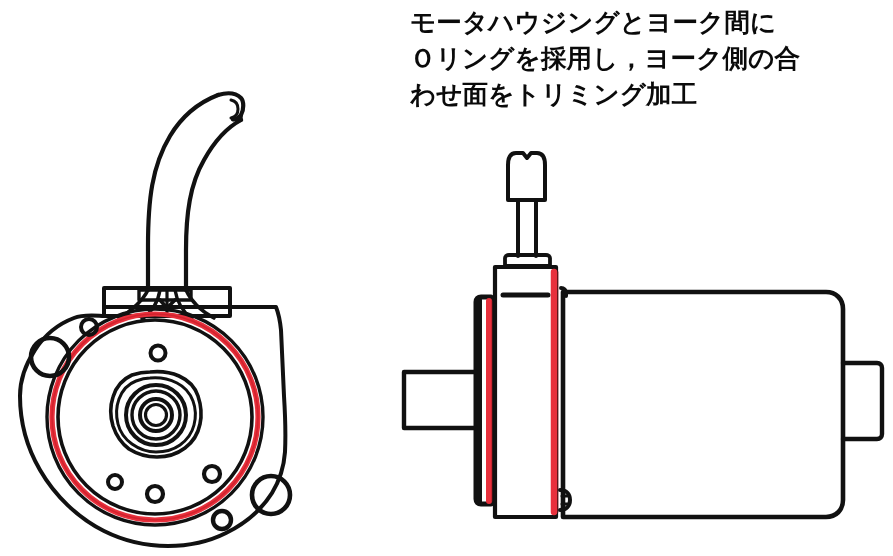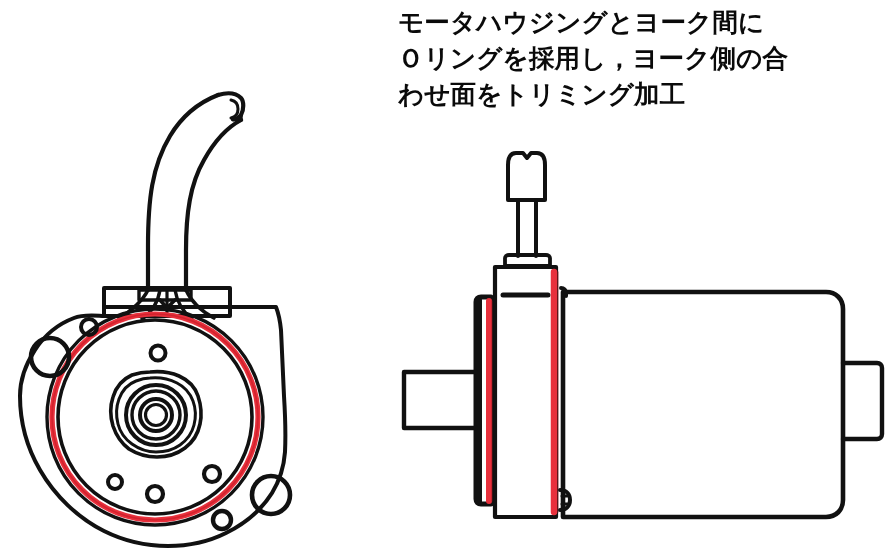--- a/index.html
+++ b/index.html
@@ -17,21 +17,21 @@
   }
   #figure-root {
     position: absolute;
     left: 0;
     top: 0;
     width: 893px;
     height: 556px;
   }
   #annotation-text {
     position: absolute;
-    left: 398px;
+    left: 410px;
     top: 4px;
     width: 470px;
     font-size: 25.5px;
     line-height: 1.42;
     font-weight: 600;
     color: #0a0a0a;
     letter-spacing: 0.2px;
     white-space: pre-line;
     font-family: "DejaVu Sans", "Liberation Sans", sans-serif;
   }

